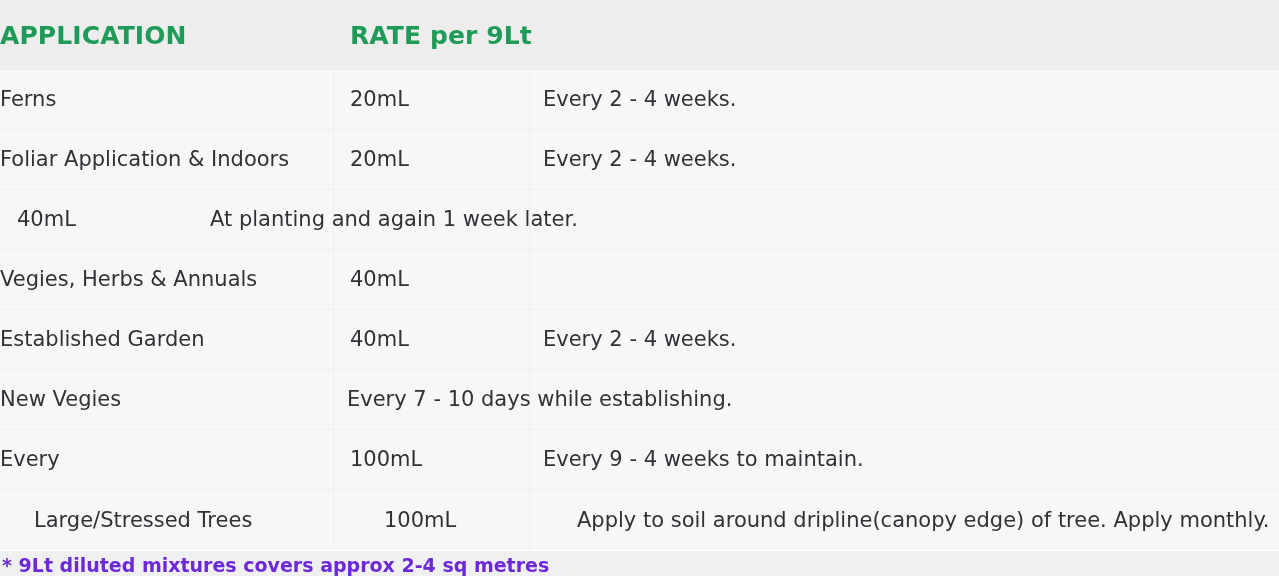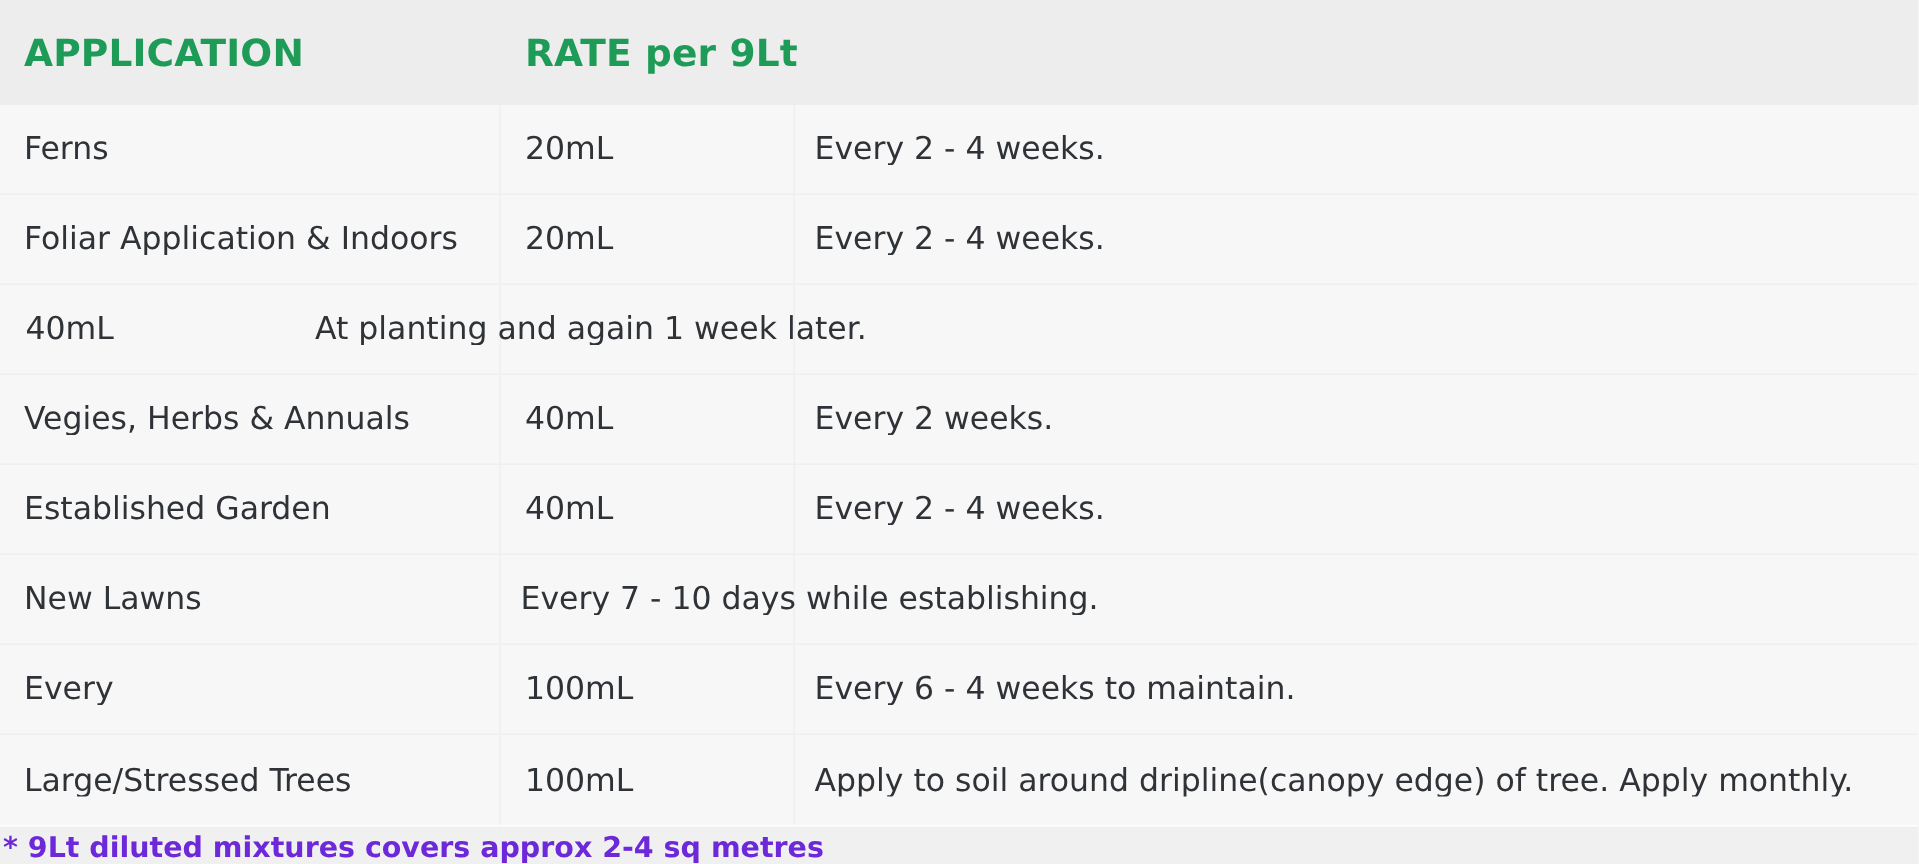--- a/index.html
+++ b/index.html
@@ -33,40 +33,40 @@
     position: relative;
   }
   .th {
     color: #1f9b58;
     font-size: 25px;
     font-weight: bold;
     letter-spacing: 0.1px;
     white-space: nowrap;
     line-height: 1;
   }
-  .col-app   { width: 333px; min-width: 333px; box-sizing: border-box; padding-left: 16px; }
+  .col-app   { width: 333px; min-width: 333px; box-sizing: border-box; }
   .col-rate  { width: 196px; min-width: 196px; box-sizing: border-box; padding-left: 17px; }
   .col-freq  { flex: 1 1 auto;               box-sizing: border-box; padding-left: 14px; }
 
   
   .tbody {
     flex: 1 1 auto;
     position: relative;
     background: #f7f7f7;
   }
   .tr {
     height: 60px;
     display: flex;
     align-items: center;
     border-bottom: 1px solid #efefef;
     box-sizing: border-box;
     position: relative;
     z-index: 2;
   }
-  .tr:last-child { border-bottom: none; }
+  .tr:last-child { border-bottom: none; margin-left: 34px; }
 
   .td {
     color: #2f3337;
     font-size: 21px;
     font-weight: normal;
     line-height: 1;
     white-space: nowrap;
     overflow: hidden;
   }
 
@@ -128,38 +128,37 @@
     </div>
 
     <div class="tr">
       <div class="td col-rate">40mL</div>
       <div class="td col-freq">At planting and again 1 week later.</div>
     </div>
 
     <div class="tr">
       <div class="td col-app">Vegies, Herbs &amp; Annuals</div>
       <div class="td col-rate">40mL</div>
-      <div class="td col-freq">Every 2 weeks.</div>
     </div>
 
     <div class="tr">
       <div class="td col-app">Established Garden</div>
       <div class="td col-rate">40mL</div>
       <div class="td col-freq">Every 2 - 4 weeks.</div>
     </div>
 
     <div class="tr">
-      <div class="td col-app">New Lawns</div>
+      <div class="td col-app">New Vegies</div>
       <div class="td col-freq">Every 7 - 10 days while establishing.</div>
     </div>
 
     <div class="tr">
       <div class="td col-app">Every</div>
       <div class="td col-rate">100mL</div>
-      <div class="td col-freq">Every 6 - 4 weeks to maintain.</div>
+      <div class="td col-freq">Every 9 - 4 weeks to maintain.</div>
     </div>
 
     <div class="tr">
       <div class="td col-app">Large/Stressed Trees</div>
       <div class="td col-rate">100mL</div>
       <div class="td col-freq">Apply to soil around dripline(canopy edge) of tree. Apply monthly.</div>
     </div>
   </div>
 
   <div class="tfoot">

